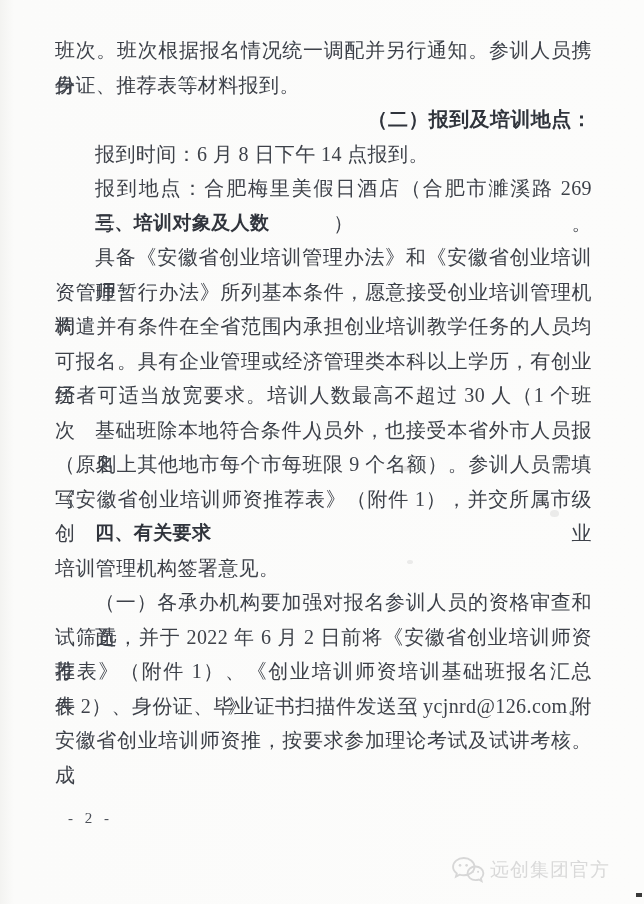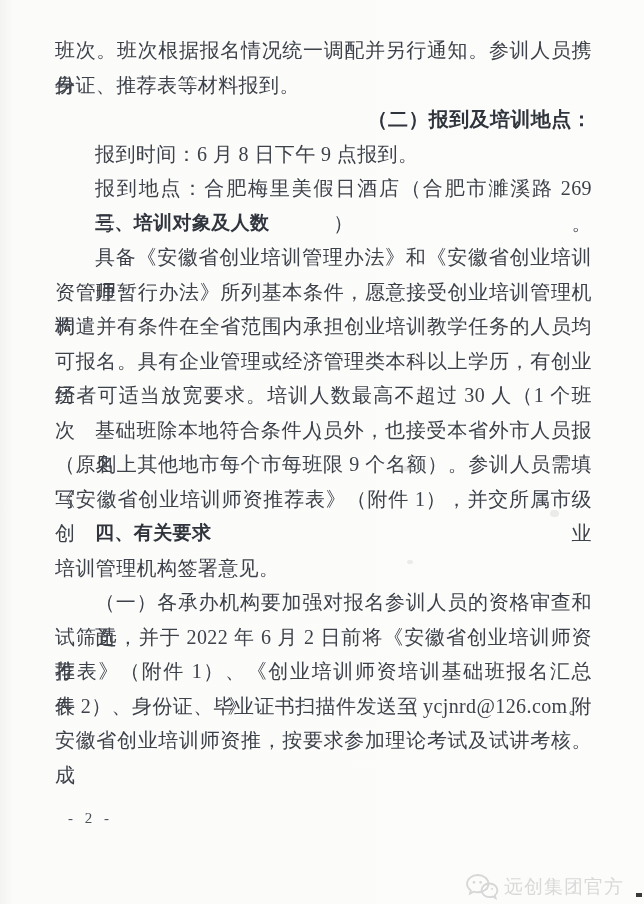--- a/index.html
+++ b/index.html
@@ -51,26 +51,25 @@
   .page-number{
     position:absolute;
     left:68px;top:810px;
     font-size:15px;
     letter-spacing:4px;
     color:#4b4f57;
     font-family:"Liberation Serif","DejaVu Serif",serif;
   }
   .watermark{
     position:absolute;
-    right:20px;top:856px;
+    right:34px;top:856px;
     display:flex;
     align-items:center;
     gap:5px;
     color:#d9d9d9;
-    margin-top:17px;
   }
   .watermark .wm-label{
     font-size:19px;
     letter-spacing:1px;
     font-family:"Liberation Sans","DejaVu Sans",sans-serif;
   }
   .wm-icon svg{display:block;}
   .smudge{
     position:absolute;
     background:#b9b9b6;
@@ -89,21 +88,21 @@
 </style>
 </head>
 <body>
 
 <div class="page">
 
   <div class="doc">
     <div class="line j">班次。班次根据报名情况统一调配并另行通知。参训人员携身</div>
     <div class="line">份证、推荐表等材料报到。</div>
     <div class="line in h-serif">（二）报到及培训地点：</div>
-    <div class="line in">报到时间：6 月 8 日下午 9 点报到。</div>
+    <div class="line in">报到时间：6 月 8 日下午 14 点报到。</div>
     <div class="line in j">报到地点：合肥梅里美假日酒店（合肥市濉溪路 269 号）。</div>
     <div class="line in h-hei">三、培训对象及人数</div>
     <div class="line in j">具备《安徽省创业培训管理办法》和《安徽省创业培训师</div>
     <div class="line j">资管理暂行办法》所列基本条件，愿意接受创业培训管理机构</div>
     <div class="line j">调遣并有条件在全省范围内承担创业培训教学任务的人员均</div>
     <div class="line j">可报名。具有企业管理或经济管理类本科以上学历，有创业经</div>
     <div class="line j">历者可适当放宽要求。培训人数最高不超过 30 人（1 个班次）。</div>
     <div class="line in j">基础班除本地符合条件人员外，也接受本省外市人员报名</div>
     <div class="line j">（原则上其他地市每个市每班限 9 个名额）。参训人员需填写</div>
     <div class="line j">《安徽省创业培训师资推荐表》（附件 1），并交所属市级创业</div>

